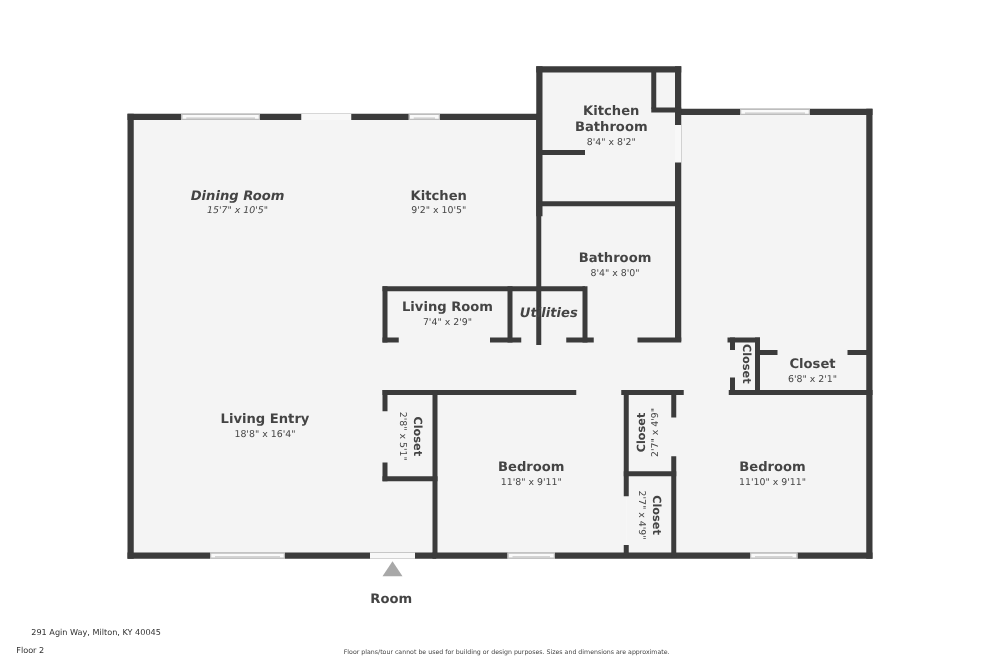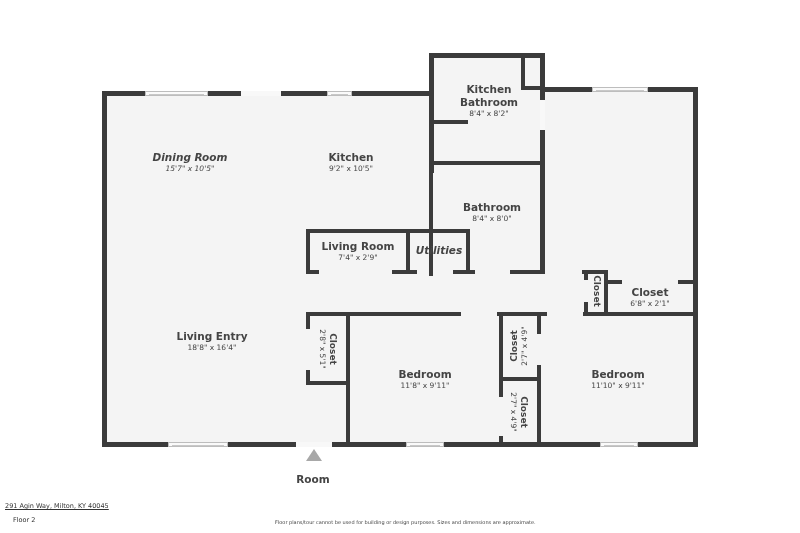--- a/index.html
+++ b/index.html
@@ -142,16 +142,16 @@
     <span class="dim">2'7" x 4'9"</span>
   </div>
   <div class="label" style="left:618px;top:379px;">
     <span class="name">Bedroom</span>
     <span class="dim">11'10" x 9'11"</span>
   </div>
 
   <div class="entry-arrow"></div>
   <div class="entry-label">Room</div>
 
-  <div class="footer" style="left:5px;top:502px;text-decoration:underline;">291 Agin Way, Milton, KY 40045</div>
+  <div class="footer" style="left:25px;top:502px;">291 Agin Way, Milton, KY 40045</div>
   <div class="footer" style="left:13px;top:516px;">Floor 2</div>
   <div class="footer disclaimer" style="left:275px;top:519px;">Floor plans/tour cannot be used for building or design purposes. Sizes and dimensions are approximate.</div>
 </div>
 
 </body></html>

